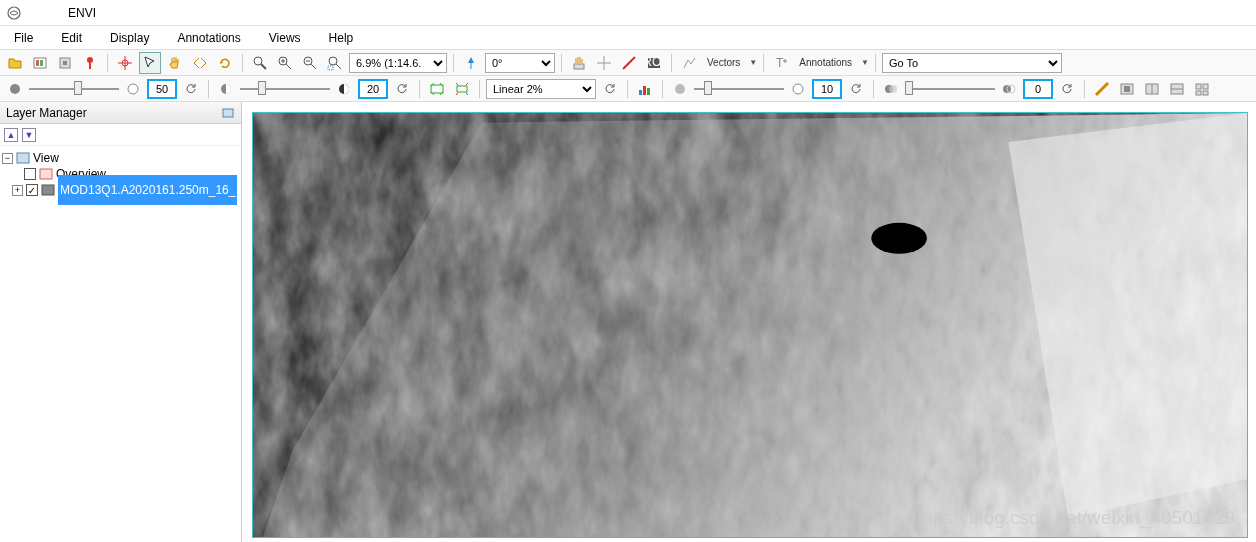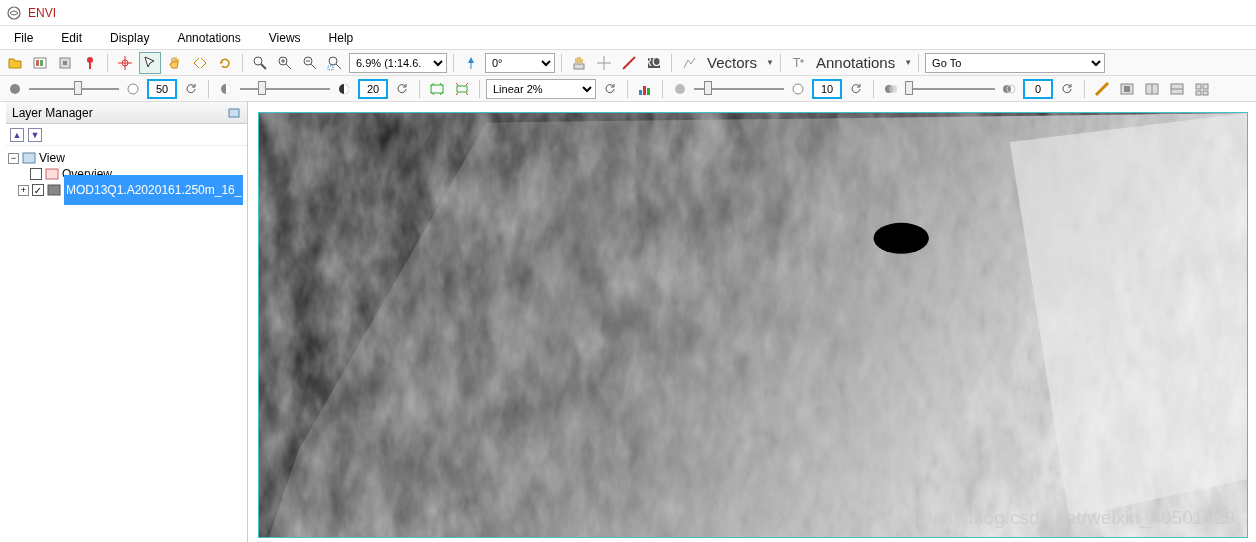--- a/index.html
+++ b/index.html
@@ -1,42 +1,42 @@
 <!DOCTYPE html>
 <html><head>
 <meta charset="utf-8">
 <style>
 * { box-sizing: border-box; margin: 0; padding: 0; font-family: "Segoe UI", Tahoma, sans-serif; font-size: 12px; }
 body { background: #fff; width: 1256px; height: 542px; overflow: hidden; display: flex; flex-direction: column; }
 
 
 .titlebar { height: 26px; background: #fff; display: flex; align-items: center; padding: 0 6px; border-bottom: 1px solid #e0e0e0; }
 .titlebar .app-icon { width: 16px; height: 16px; margin-right: 6px; }
-.titlebar .title { color: #b91c1c; }
+.titlebar .title { color: #000000; margin-left: 40px; }
 
 
 .menubar { height: 24px; display: flex; align-items: center; padding: 0 4px; gap: 8px; border-bottom: 1px solid #dcdcdc; }
 .menubar .menu-item { padding: 2px 10px; cursor: pointer; }
 
 
 .toolbar { height: 26px; display: flex; align-items: center; padding: 0 4px; gap: 3px; border-bottom: 1px solid #dcdcdc; background: #f9f9f9; }
 .toolbar .tb-btn { width: 22px; height: 22px; display: flex; align-items: center; justify-content: center; cursor: pointer; border: 1px solid transparent; }
 .toolbar .sep { width: 1px; height: 18px; background: #ccc; margin: 0 3px; }
 .toolbar .combo { height: 20px; border: 1px solid #aaa; background: #fff; font-size: 11px; padding: 0 2px; }
 .toolbar .num-input { width: 30px; height: 20px; border: 2px solid #0ea5e9; text-align: center; font-size: 11px; }
-.toolbar .text-label { padding: 0 4px; color: #333; font-size: 15px; }
+.toolbar .text-label { padding: 0 4px; color: #333; font-size: 10px; }
 .toolbar .dropdown-arrow { font-size: 8px; margin-left: 2px; color: #555; }
 
 
 .slider { display: flex; align-items: center; width: 90px; height: 18px; position: relative; }
 .slider .track { flex: 1; height: 2px; background: #999; }
 .slider .thumb { position: absolute; width: 8px; height: 14px; background: #eee; border: 1px solid #888; top: 1px; }
 
 
-.body { flex: 1; display: flex; min-height: 0; margin-left: 6px; }
+.body { flex: 1; display: flex; min-height: 0; }
 
 
 .left-panel { width: 242px; border-right: 1px solid #ccc; display: flex; flex-direction: column; background: #fff; }
 .panel-title { height: 22px; background: linear-gradient(#f8f8f8,#e8e8e8); border-bottom: 1px solid #ccc; padding: 0 6px; display: flex; align-items: center; justify-content: space-between; font-family: "Courier New", monospace; }
 .panel-toolbar { height: 22px; border-bottom: 1px solid #eee; display: flex; align-items: center; padding: 0 4px; gap: 4px; }
 .tree { padding: 4px 2px; font-family: "Courier New", monospace; font-size: 11px; }
 .tree-row { display: flex; align-items: center; height: 16px; white-space: nowrap; }
 .tree-row .indent { display: inline-block; }
 .tree-row .expander { width: 11px; height: 11px; border: 1px solid #888; font-size: 9px; line-height: 9px; text-align: center; margin-right: 3px; cursor: pointer; }
 .tree-row .checkbox { width: 12px; height: 12px; border: 1px solid #555; margin-right: 3px; display: inline-flex; align-items: center; justify-content: center; font-size: 10px; }

